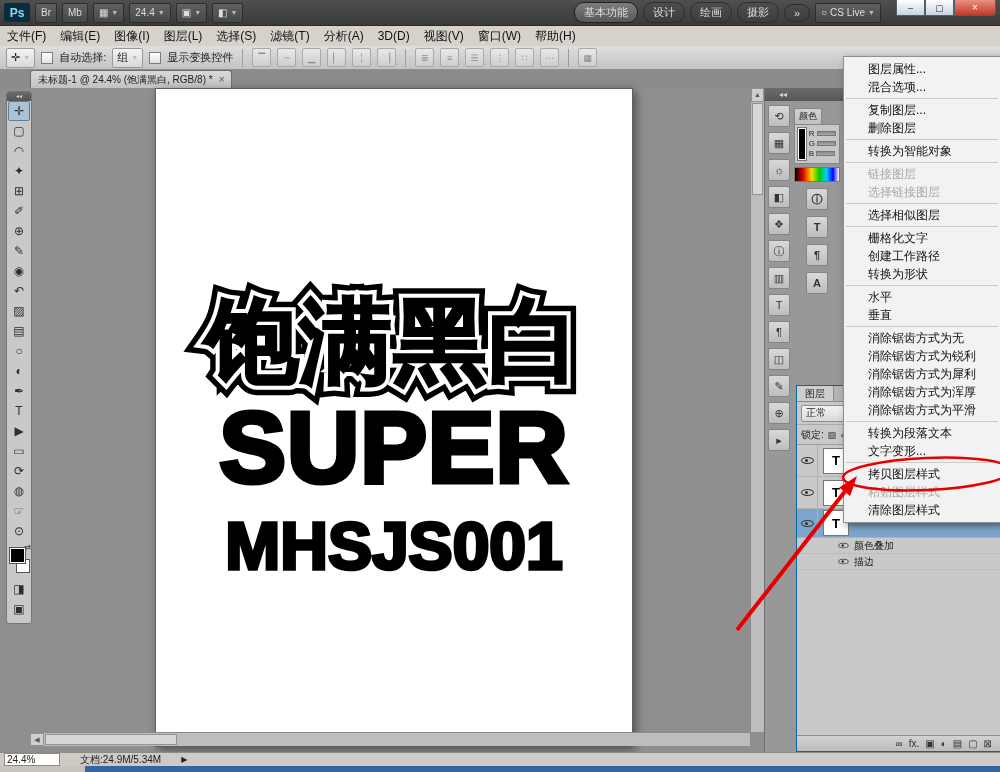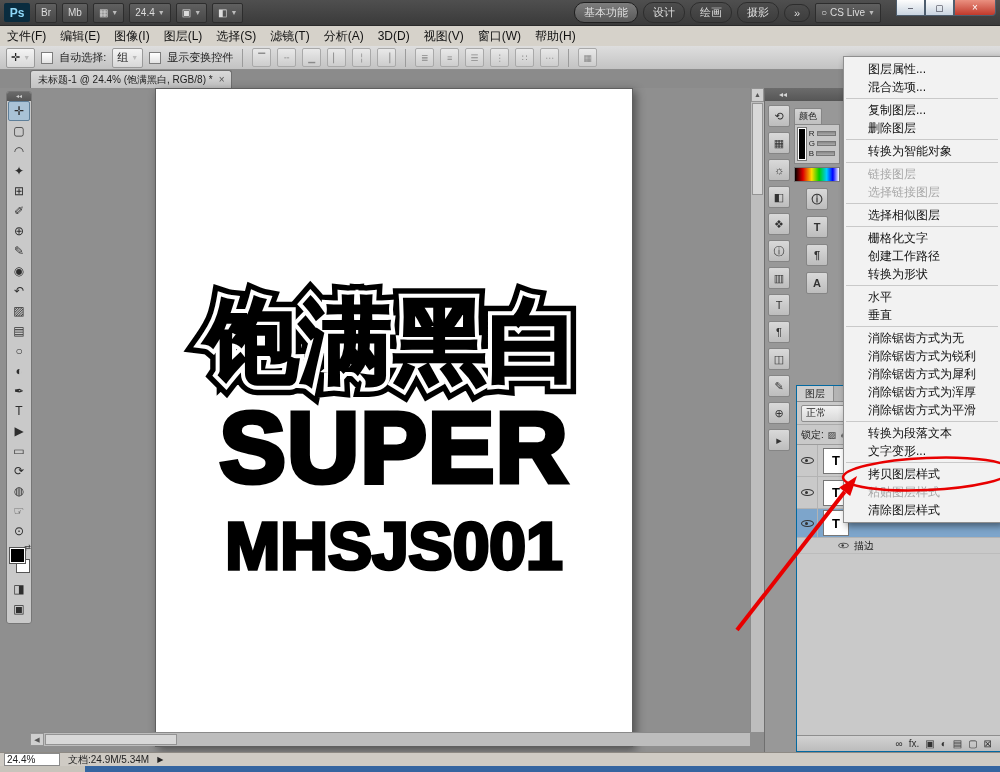--- a/index.html
+++ b/index.html
@@ -85,21 +85,21 @@
   .eye::after{content:"";position:absolute;left:4px;top:5px;width:3px;height:3px;background:#333;border-radius:50%}
   .thumb{width:24px;height:24px;background:#fff;border:1px solid #777;margin:0 5px;display:flex;align-items:center;justify-content:center;font-weight:bold;font-size:13px;color:#000}
   .lname{flex:1;font-size:11px}
   .fxrow{height:16px;display:flex;align-items:center;gap:4px;padding-left:26px;border-bottom:1px solid #bcbcbc;font-size:10px}
   .fxrow.sub{padding-left:40px;height:15px}
   .mini-eye{transform:scale(.8)}
   .lockg{position:relative;width:8px;height:6px;background:#555;display:inline-block}
   .lockg::before{content:"";position:absolute;left:1px;top:-4px;width:4px;height:4px;border:1px solid #555;border-bottom:none;border-radius:3px 3px 0 0}
   #lfoot{position:absolute;left:0;bottom:0;width:100%;height:16px;background:linear-gradient(#d2d2d2,#bcbcbc);border-top:1px solid #8e8e8e;display:flex;align-items:center;justify-content:flex-end;gap:6px;padding-right:8px;box-sizing:border-box;font-size:10px;color:#333}
   
-  #statusbar{position:absolute;left:0;top:752px;width:1000px;height:14px;background:#cfcbc4;border-top:1px solid #8e8a84;display:flex;align-items:center;gap:8px;padding:0 4px;box-sizing:border-box;font-size:10px;color:#222}
+  #statusbar{position:absolute;left:0;top:752px;width:1000px;height:14px;background:#cfcbc4;border-top:1px solid #8e8a84;display:flex;align-items:center;gap:20px;padding:0 4px;box-sizing:border-box;font-size:10px;color:#222}
   #zoombox{width:50px;height:11px;background:#fff;border:1px solid #8a8a8a;padding:0 2px;line-height:11px}
   #taskbar{position:absolute;left:0;top:766px;width:1000px;height:6px;background:#3565a0}
   #taskbar .tl{position:absolute;left:0;top:0;width:85px;height:6px;background:#c8c4bc}
   
   #cmenu{position:absolute;left:843px;top:56px;width:156px;background:#f2f2f2;border:1px solid #8f8f8f;box-shadow:3px 3px 7px rgba(0,0,0,.45);padding:3px 0;z-index:40;font-size:12px;color:#111}
   .ci{height:18px;line-height:18px;padding-left:24px;white-space:nowrap}
   .ci.dis{color:#a8a8a8}
   .csep{height:1px;background:#c9c9c9;margin:2px 2px}
   
   #anno{position:absolute;left:0;top:0;width:1000px;height:772px;z-index:60;pointer-events:none}
@@ -380,20 +380,24 @@
         </div>
         <div class="lrow sel" style="height:28px">
           <div class="eyec">
               <span class="eye"></span>
             </div>
           <div class="thumb">T</div>
           <span class="lname"></span>
         </div>
         <div class="fxrow sub">
           <span class="eye mini-eye"></span>
+          <span>颜色叠加</span>
+        </div>
+        <div class="fxrow sub">
+          <span class="eye mini-eye"></span>
           <span>描边</span>
         </div>
 
         <div id="lfoot">
           <span>∞</span>
           <span>fx.</span>
           <span>▣</span>
           <span>◐</span>
           <span>▤</span>
           <span>▢</span>

